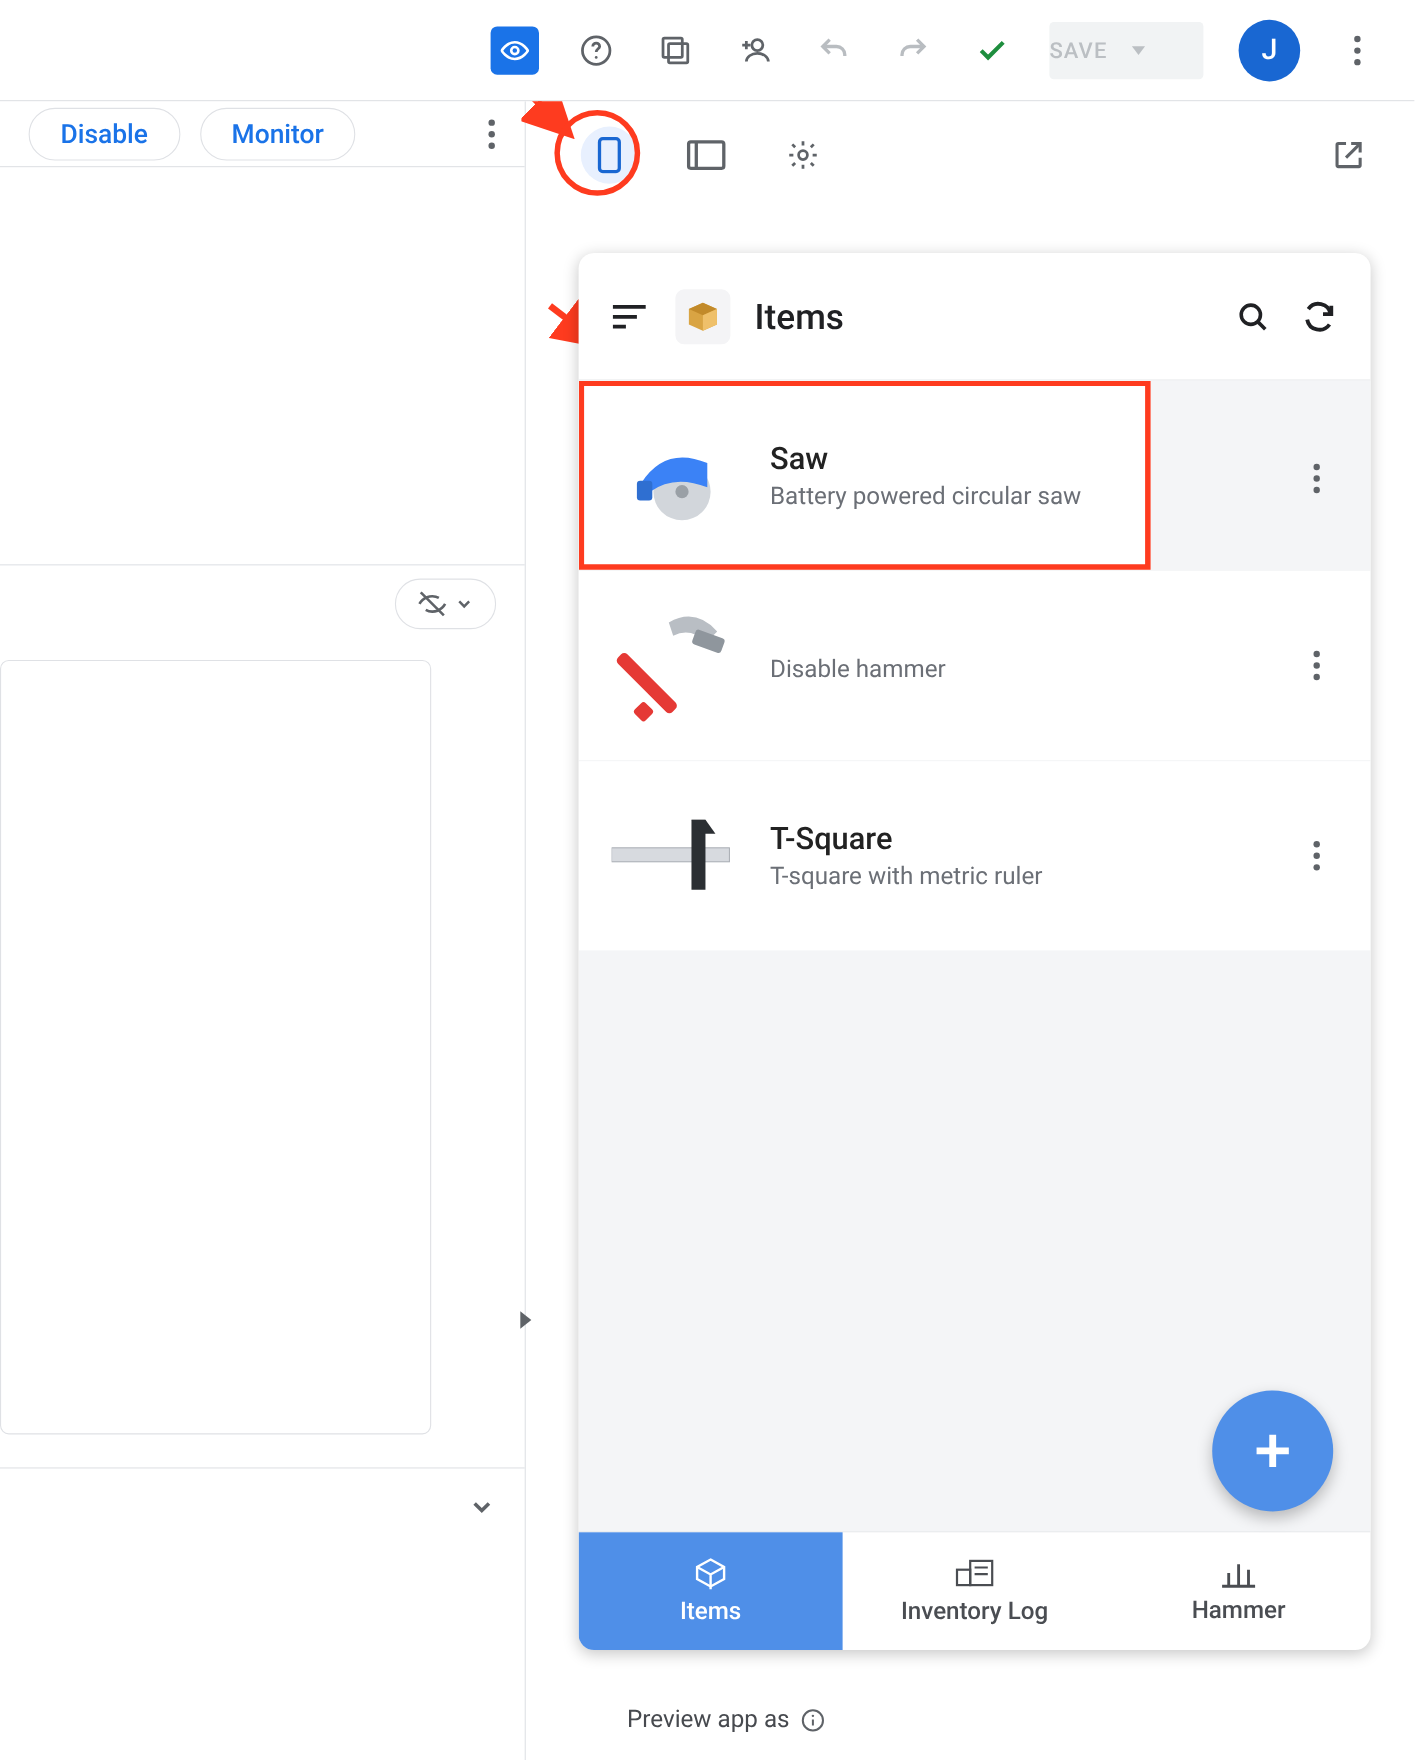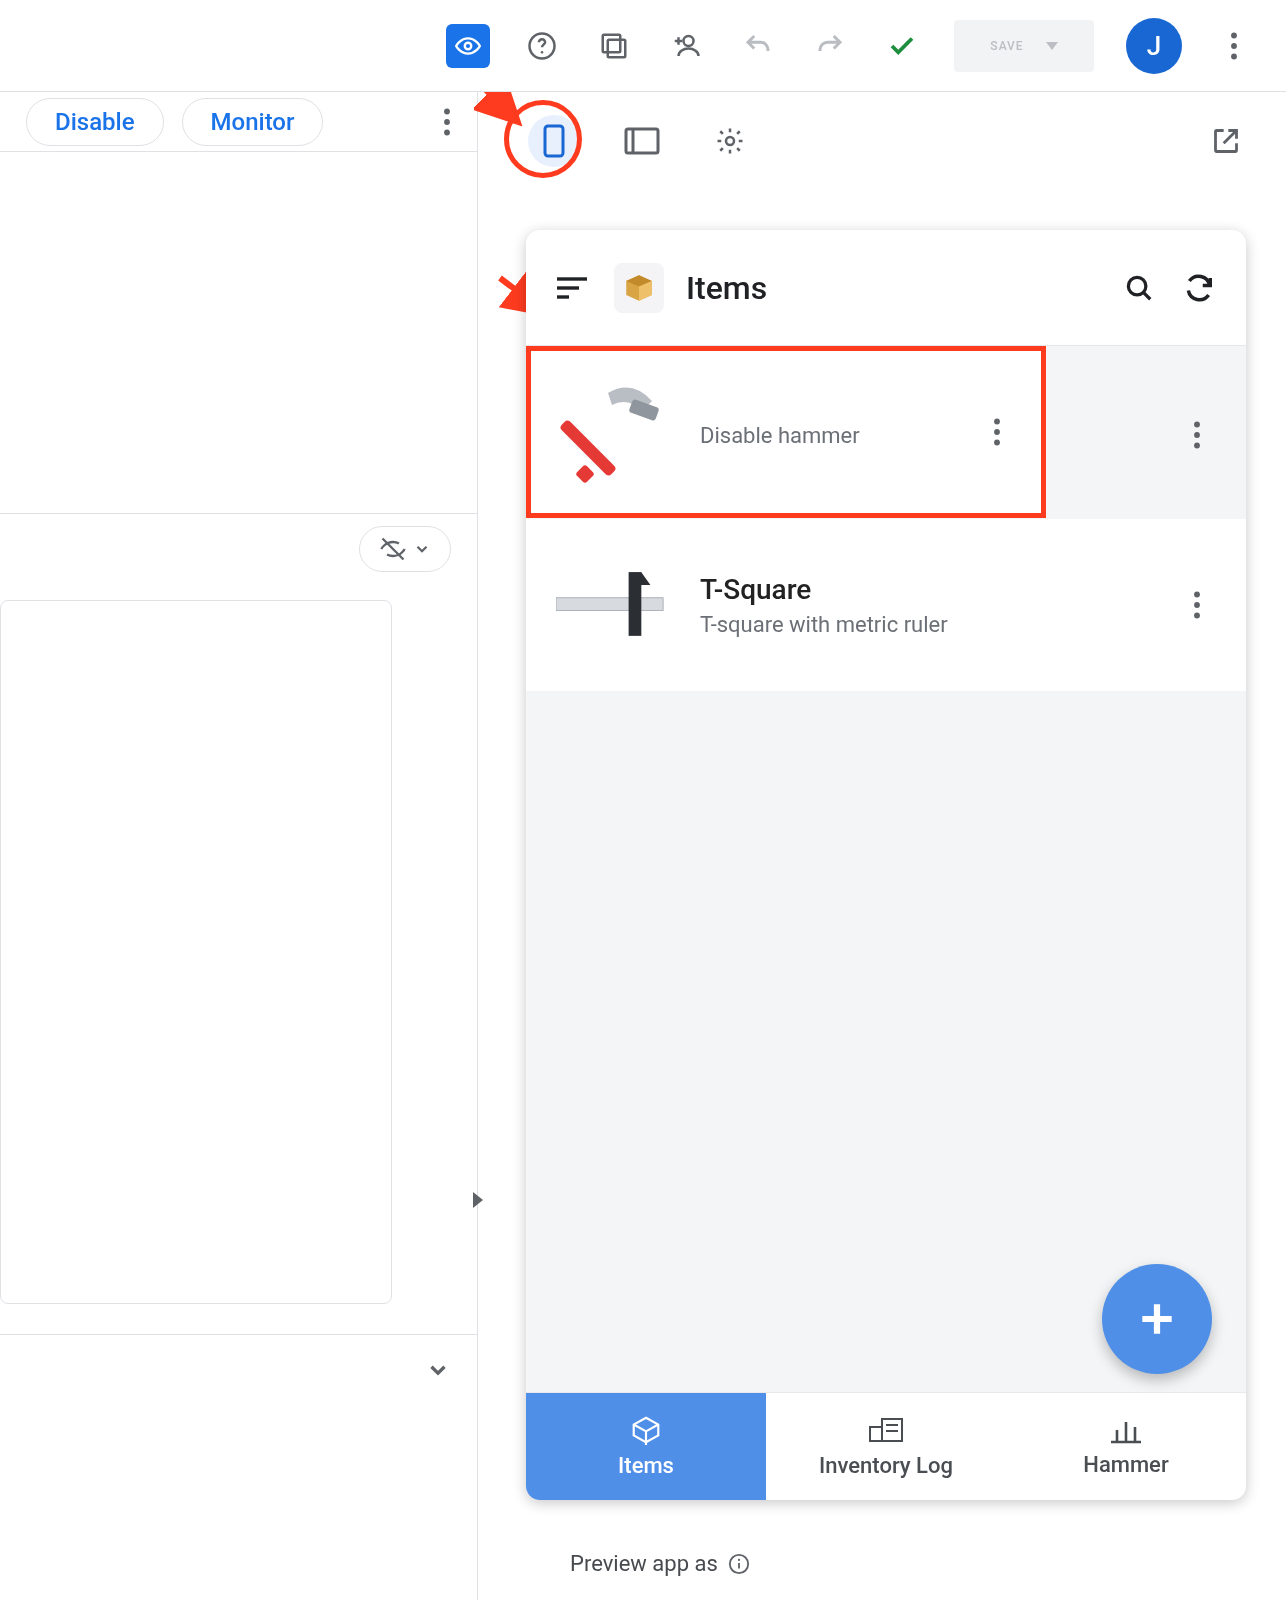--- a/index.html
+++ b/index.html
@@ -29,22 +29,22 @@
   }
   .tb-btn{
     width:40px;height:40px;
     display:flex;align-items:center;justify-content:center;
     color:var(--muted);
     cursor:pointer;
   }
   .tb-save{
     width:140px;height:52px;
     background:#f1f3f4;color:#bbbfc3;
-    display:flex;align-items:center;justify-content:center;
-    gap:14px;font-size:12px;letter-spacing:1px;font-weight:500;
+    display:flex;align-items:center;
+    gap:14px;font-size:20px;letter-spacing:1px;font-weight:500;
     border-radius:4px;
   }
   .tb-save .caret{width:0;height:0;border-left:6px solid transparent;border-right:6px solid transparent;border-top:8px solid #bbbfc3;margin-left:8px;}
   .avatar{
     width:56px;height:56px;border-radius:50%;
     background:#1967d2;color:#fff;display:flex;align-items:center;justify-content:center;
     font-size:26px;font-weight:500;
   }
 
   
@@ -340,20 +340,34 @@
         <div class="dev-icn">
           <svg width="30" height="30" viewBox="0 0 24 24" fill="none" stroke="#202124" stroke-width="2.8">
               <path d="M21 4v6h-6"></path>
               <path d="M3.5 14a9 9 0 0016.2 3.6M20.5 10A9 9 0 004.3 6.4"></path>
             </svg>
         </div>
       </div>
 
       <div class="dev-list">
 
+        <div class="row">
+          <div class="row-img">
+            <svg width="100" height="90" viewBox="0 0 100 90">
+                <circle cx="55" cy="60" r="26" fill="#d2d6db"></circle>
+                <circle cx="55" cy="60" r="6" fill="#9aa0a6"></circle>
+                <path d="M18 52 Q40 18 78 34 L78 56 Q48 44 26 60 Z" fill="#3b82f6"></path>
+                <rect x="14" y="50" width="14" height="18" rx="3" fill="#2f6fd1"></rect>
+              </svg>
+          </div>
+          <div class="row-txt">
+            <div class="row-title">Saw</div>
+            <div class="row-sub">Battery powered circular saw</div>
+          </div>
+        </div>
 
         <div class="row">
           <div class="row-img">
             <svg width="110" height="110" viewBox="0 0 110 110">
                 <rect x="18" y="90" width="14" height="14" rx="3" transform="rotate(-45 25 97)" fill="#e53935"></rect>
                 <rect x="22" y="36" width="12" height="70" rx="4" transform="rotate(-45 28 71)" fill="#e53935"></rect>
                 <path d="M48 16 q24 -14 44 8 l-10 10 q-14 -14 -30 -6 z" fill="#b9bec4"></path>
                 <rect x="70" y="26" width="28" height="14" rx="3" transform="rotate(20 84 33)" fill="#8f969d"></rect>
               </svg>
           </div>

